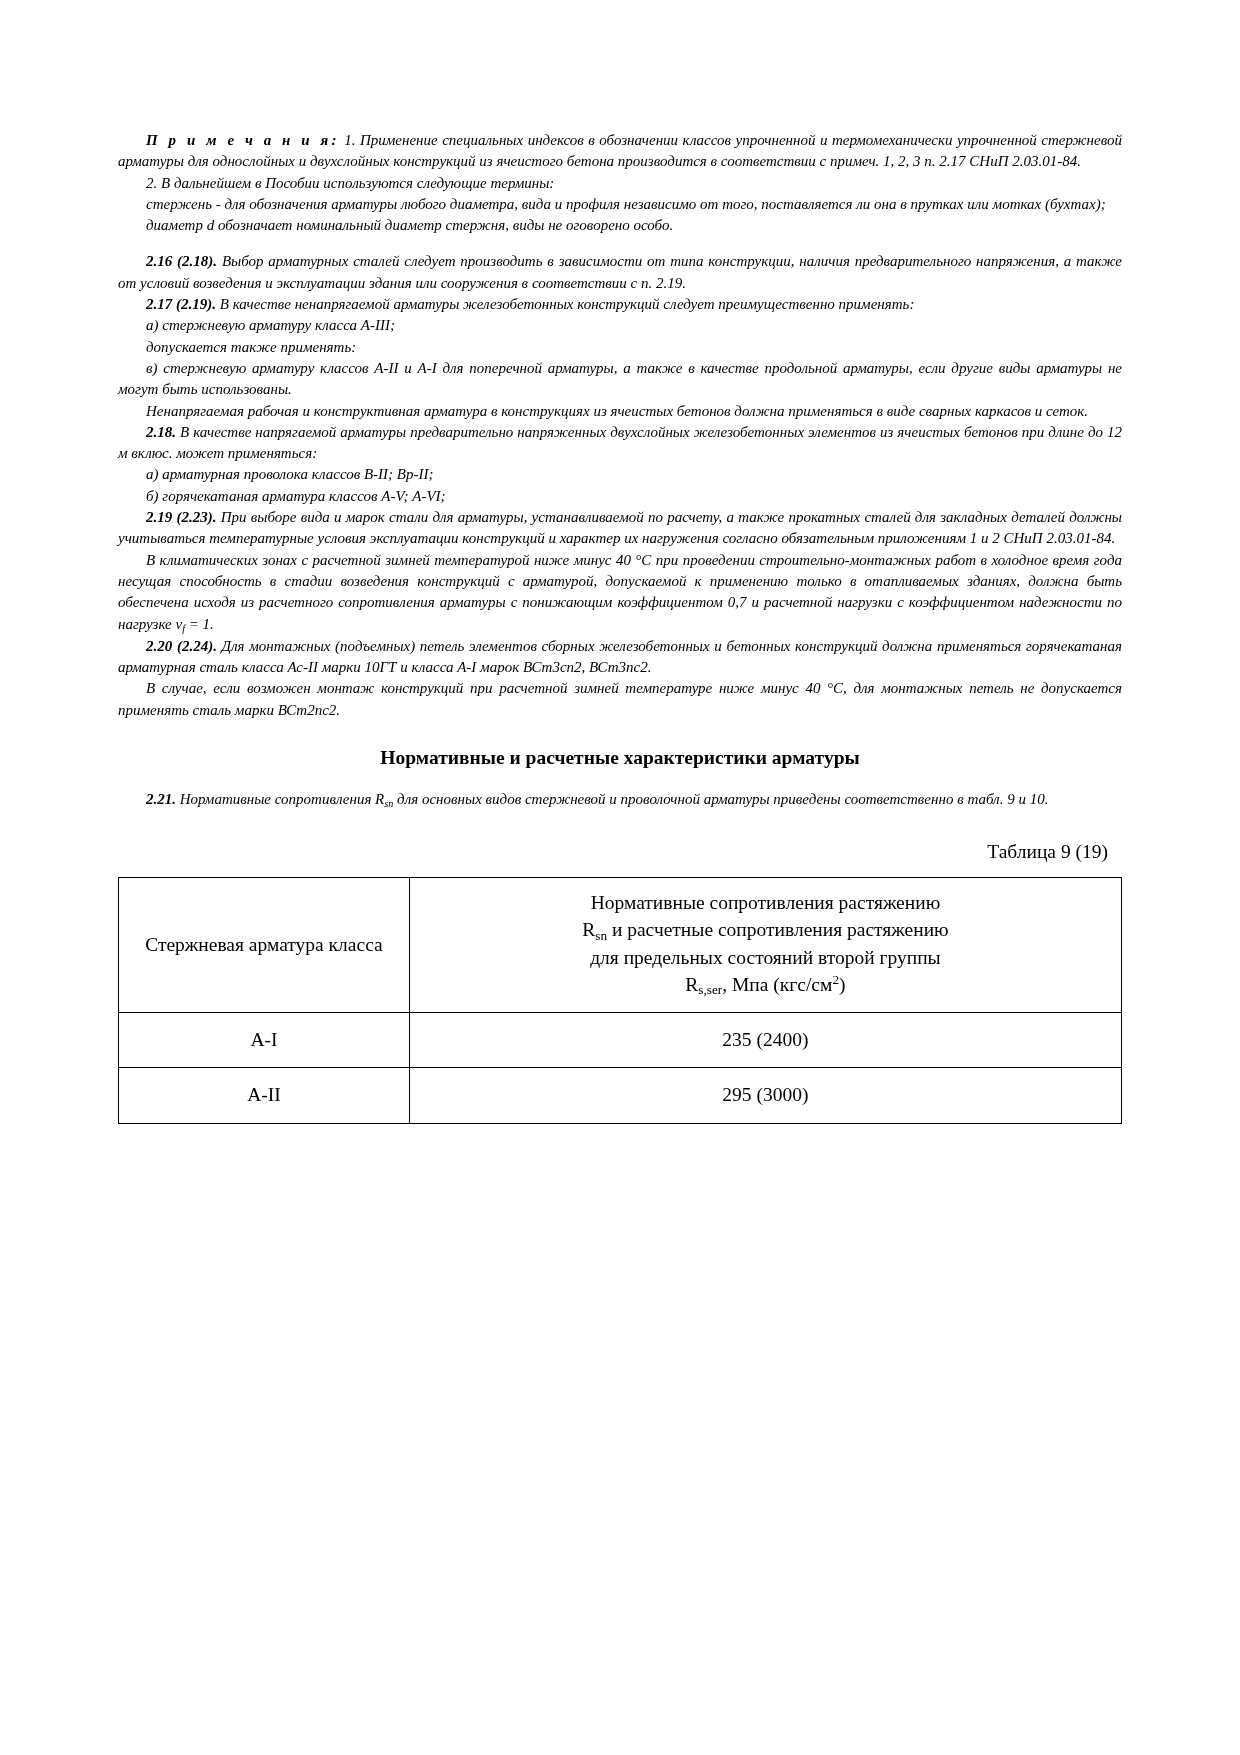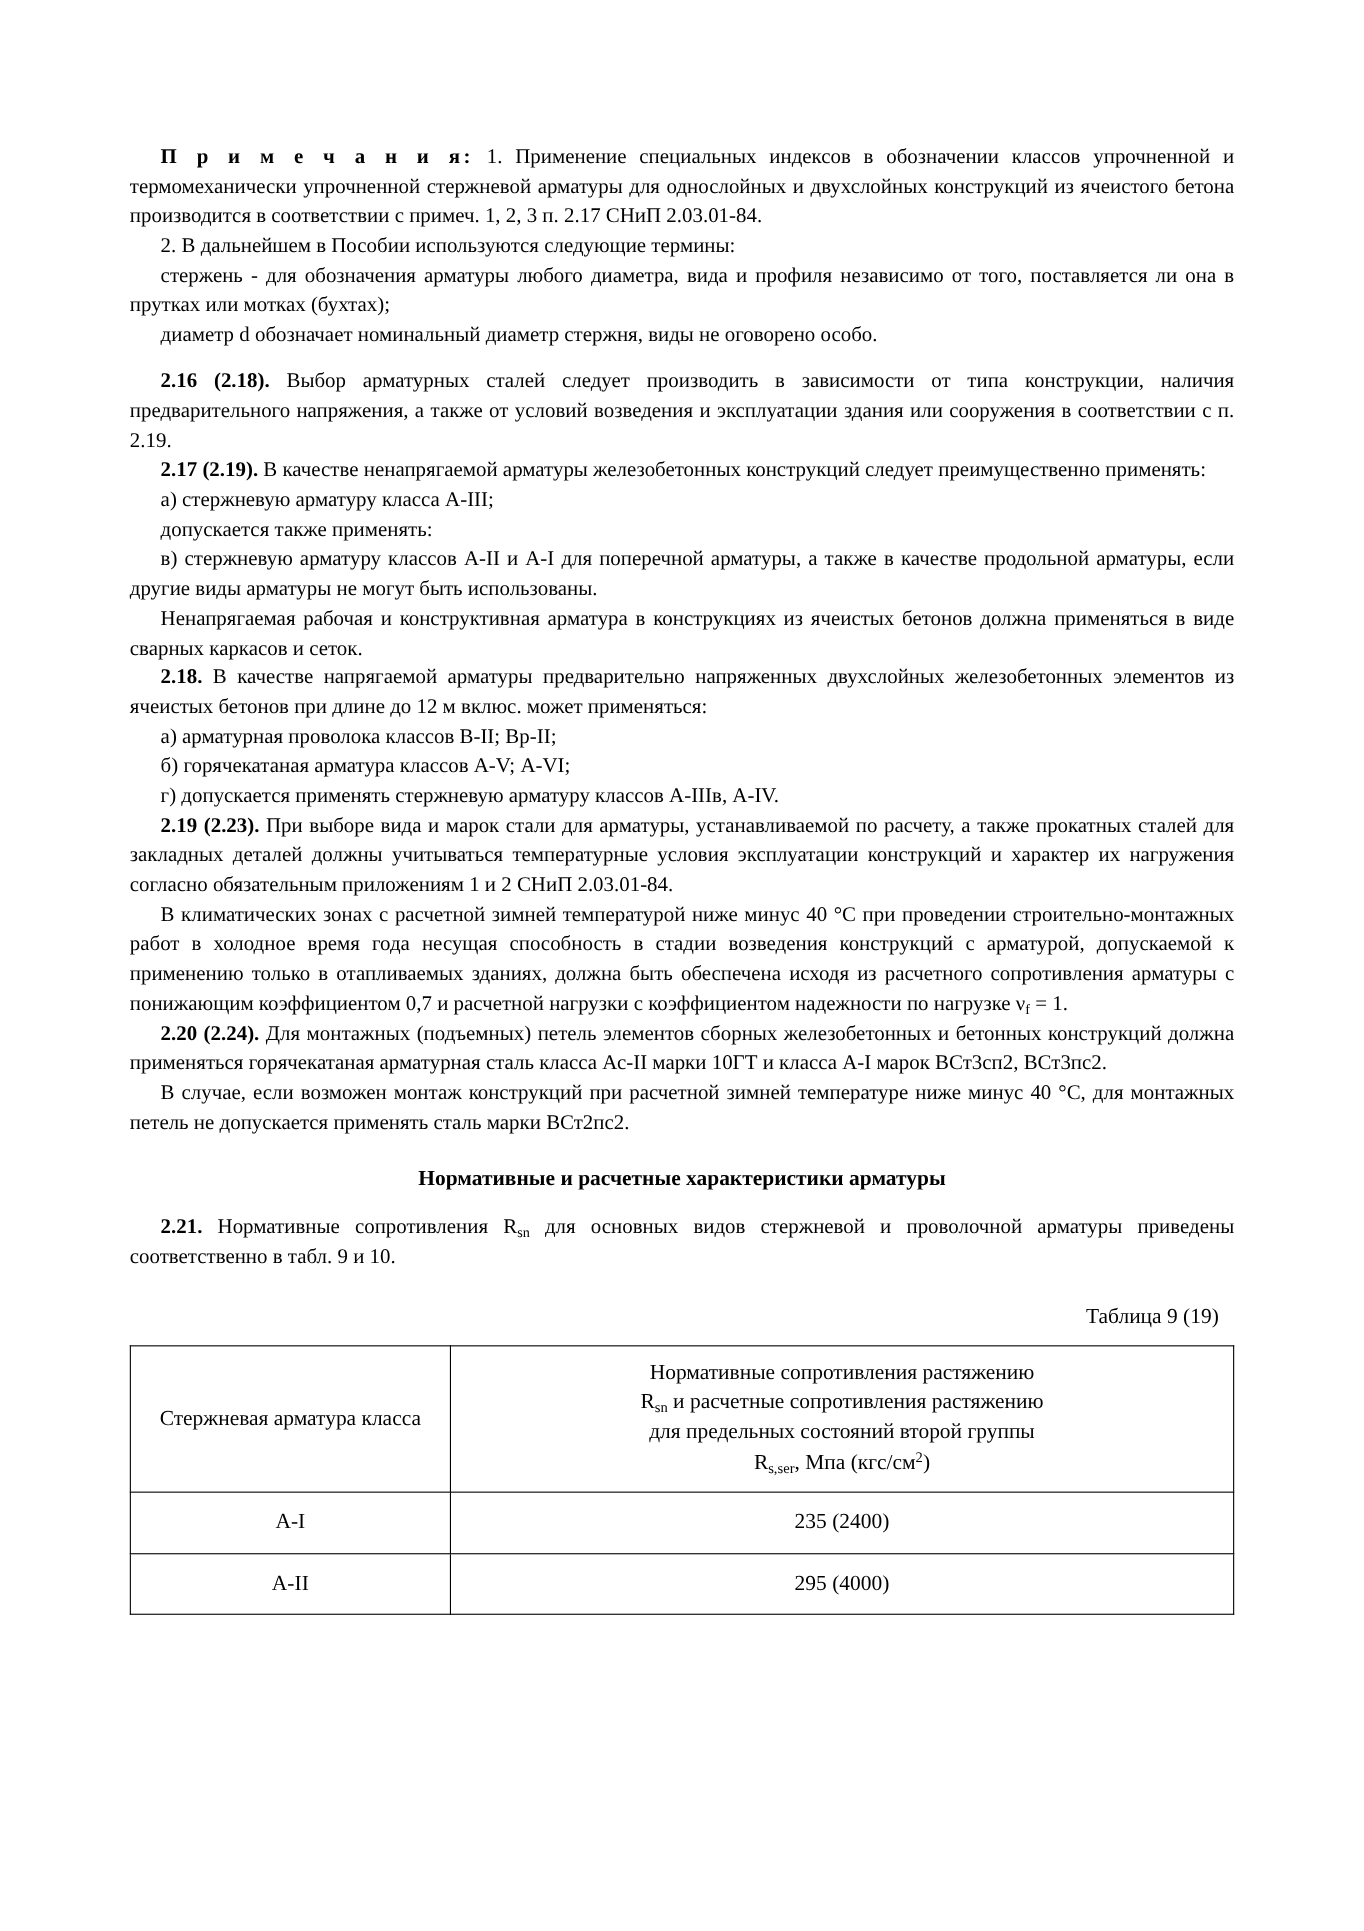--- a/index.html
+++ b/index.html
@@ -14,25 +14,26 @@
     color: #000000;
   }
   .page {
     width: 1240px;
     min-height: 1755px;
     box-sizing: border-box;
     padding: 130px 118px 40px 118px;
     position: relative;
   }
   .body-text {
-    font-size: 19px;
+    font-size: 15px;
     line-height: 1.42;
     text-align: justify;
     text-justify: inter-word;
     margin: 0;
+    font-style: italic;
   }
   .indent {
     text-indent: 28px;
   }
   .p {
     margin: 0 0 0 0;
   }
   .spaced-caps {
     letter-spacing: 3.2px;
   }
@@ -104,21 +105,20 @@
 
   <p class="body-text p indent">а) стержневую арматуру класса А-III;</p>
   <p class="body-text p indent">допускается также применять:</p>
   <p class="body-text p indent">в) стержневую арматуру классов А-II и А-I для поперечной арматуры, а также в качестве продольной арматуры, если другие виды арматуры не могут быть использованы.</p>
   <p class="body-text p indent">Ненапрягаемая рабочая и конструктивная арматура в конструкциях из ячеистых бетонов должна применяться в виде сварных каркасов и сеток.</p>
 
   <p class="body-text p indent"><b>2.18.</b><span> В качестве напрягаемой арматуры предварительно напряженных двухслойных железобетонных элементов из ячеистых бетонов при длине до 12 м вклюс. может применяться:</span></p>
 
   <p class="body-text p indent">а) арматурная проволока классов В-II; Вр-II;</p>
   <p class="body-text p indent">б) горячекатаная арматура классов А-V; А-VI;</p>
-  <p class="body-text p indent">г) допускается применять стержневую арматуру классов А-IIIв, А-IV.</p>
 
   <p class="body-text p indent"><b>2.19 (2.23).</b><span> При выборе вида и марок стали для арматуры, устанавливаемой по расчету, а также прокатных сталей для закладных деталей должны учитываться температурные условия эксплуатации конструкций и характер их нагружения согласно обязательным приложениям 1 и 2 СНиП 2.03.01-84.</span></p>
 
   <p class="body-text p indent"><span>В климатических зонах с расчетной зимней температурой ниже минус 40 °С при проведении строительно-монтажных работ в холодное время года несущая способность в стадии возведения конструкций с арматурой, допускаемой к применению только в отапливаемых зданиях, должна быть обеспечена исходя из расчетного сопротивления арматуры с понижающим коэффициентом 0,7 и расчетной нагрузки с коэффициентом надежности по нагрузке ν</span><sub>f</sub><span> = 1.</span></p>
 
   <p class="body-text p indent"><b>2.20 (2.24).</b><span> Для монтажных (подъемных) петель элементов сборных железобетонных и бетонных конструкций должна применяться горячекатаная арматурная сталь класса Ас-II марки 10ГТ и класса А-I марок ВСт3сп2, ВСт3пс2.</span></p>
 
   <p class="body-text p indent">В случае, если возможен монтаж конструкций при расчетной зимней температуре ниже минус 40 °С, для монтажных петель не допускается применять сталь марки ВСт2пс2.</p>
 
   <h2 class="section-heading">Нормативные и расчетные характеристики арматуры</h2>
@@ -137,18 +137,18 @@
           <div>для предельных состояний второй группы</div>
           <div><span>R</span><sub>s,ser</sub><span>, Мпа (кгс/см</span><sup>2</sup><span>)</span></div>
         </td>
       </tr>
       <tr>
         <td class="col1 val">А-I</td>
         <td class="val">235 (2400)</td>
       </tr>
       <tr>
         <td class="col1 val">А-II</td>
-        <td class="val">295 (4000)</td>
+        <td class="val">295 (3000)</td>
       </tr>
     </tbody>
   </table>
 
 </div>
 
 </body></html>

